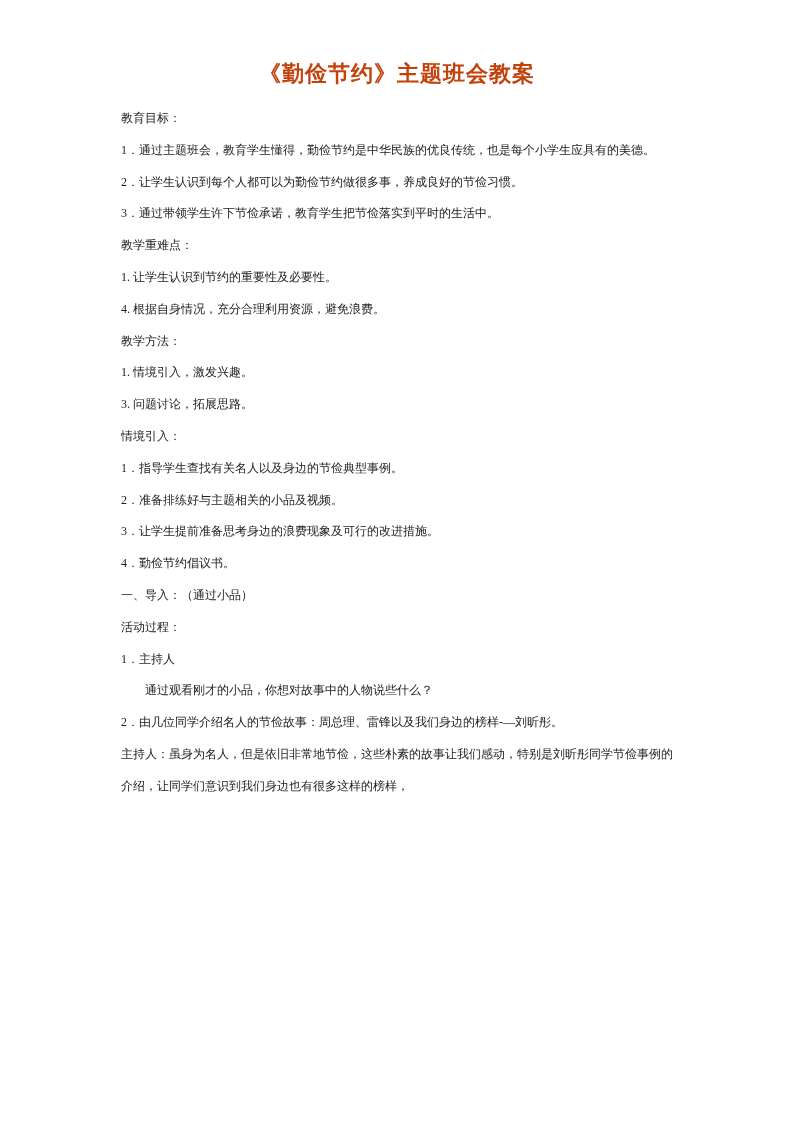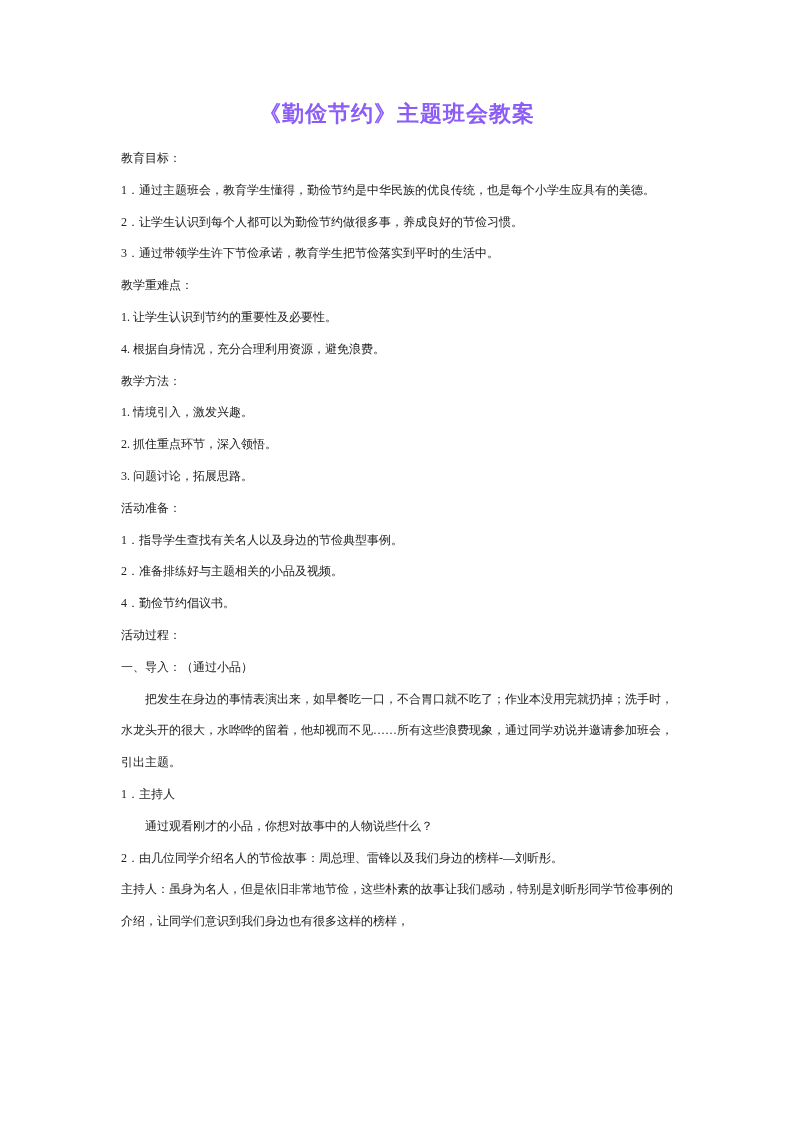--- a/index.html
+++ b/index.html
@@ -17,27 +17,27 @@
     color: #212121;
   }
   .content {
     position: absolute;
     left: 121px;
     top: 0;
     width: 552px;
   }
   .doc-title {
     margin: 0;
-    padding-top: 97px;
+    padding-top: 57px;
     font-size: 22px;
     font-weight: bold;
     text-align: center;
     line-height: 34px;
     letter-spacing: 1px;
-    color: #8b5cf6;
+    color: #c2410c;
   }
   .paragraphs {
     margin-top: 12px;
   }
   .paragraphs p {
     margin: 0;
     font-size: 12px;
     line-height: 31.8px;
     text-align: justify;
     word-break: break-all;
@@ -56,28 +56,27 @@
     <div class="paragraphs">
         <p>教育目标：</p>
         <p>1．通过主题班会，教育学生懂得，勤俭节约是中华民族的优良传统，也是每个小学生应具有的美德。</p>
         <p>2．让学生认识到每个人都可以为勤俭节约做很多事，养成良好的节俭习惯。</p>
         <p>3．通过带领学生许下节俭承诺，教育学生把节俭落实到平时的生活中。</p>
         <p>教学重难点：</p>
         <p>1. 让学生认识到节约的重要性及必要性。</p>
         <p>4. 根据自身情况，充分合理利用资源，避免浪费。</p>
         <p>教学方法：</p>
         <p>1. 情境引入，激发兴趣。</p>
-        <p>2. 抓住重点环节，深入领悟。</p>
         <p>3. 问题讨论，拓展思路。</p>
-        <p>活动准备：</p>
+        <p>情境引入：</p>
         <p>1．指导学生查找有关名人以及身边的节俭典型事例。</p>
         <p>2．准备排练好与主题相关的小品及视频。</p>
+        <p>3．让学生提前准备思考身边的浪费现象及可行的改进措施。</p>
         <p>4．勤俭节约倡议书。</p>
+        <p>一、导入：（通过小品）</p>
         <p>活动过程：</p>
-        <p>一、导入：（通过小品）</p>
-        <p class="indent">把发生在身边的事情表演出来，如早餐吃一口，不合胃口就不吃了；作业本没用完就扔掉；洗手时，水龙头开的很大，水哗哗的留着，他却视而不见……所有这些浪费现象，通过同学劝说并邀请参加班会，引出主题。</p>
         <p>1．主持人</p>
         <p class="indent">通过观看刚才的小品，你想对故事中的人物说些什么？</p>
         <p>2．由几位同学介绍名人的节俭故事：周总理、雷锋以及我们身边的榜样-—刘昕彤。</p>
         <p>主持人：虽身为名人，但是依旧非常地节俭，这些朴素的故事让我们感动，特别是刘昕彤同学节俭事例的介绍，让同学们意识到我们身边也有很多这样的榜样，</p>
       </div>
   </div>
 </div>
 
 </body></html>

